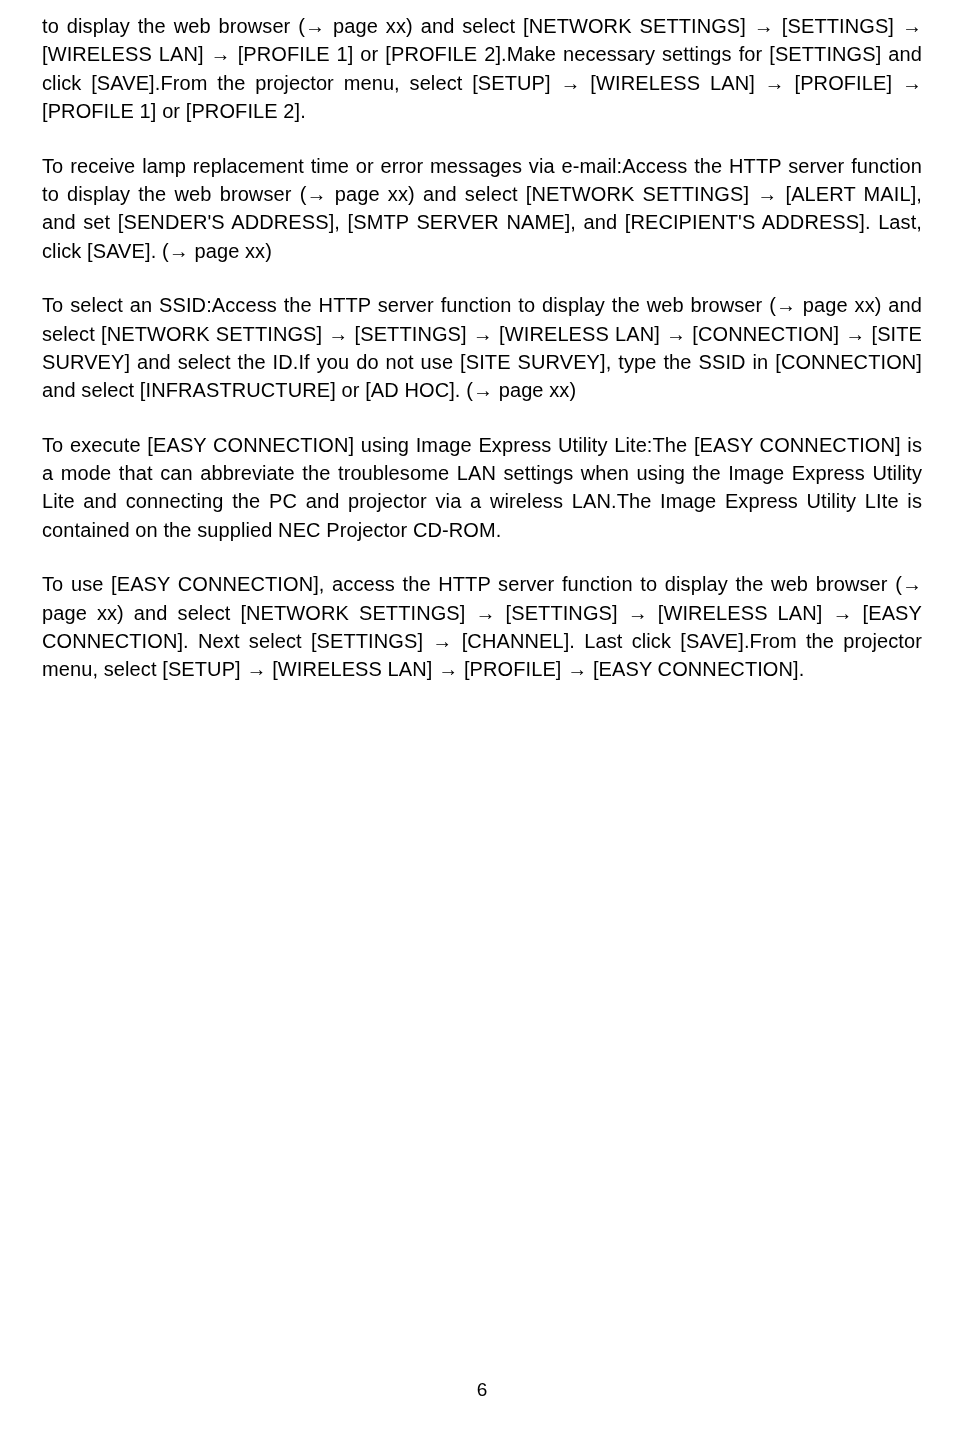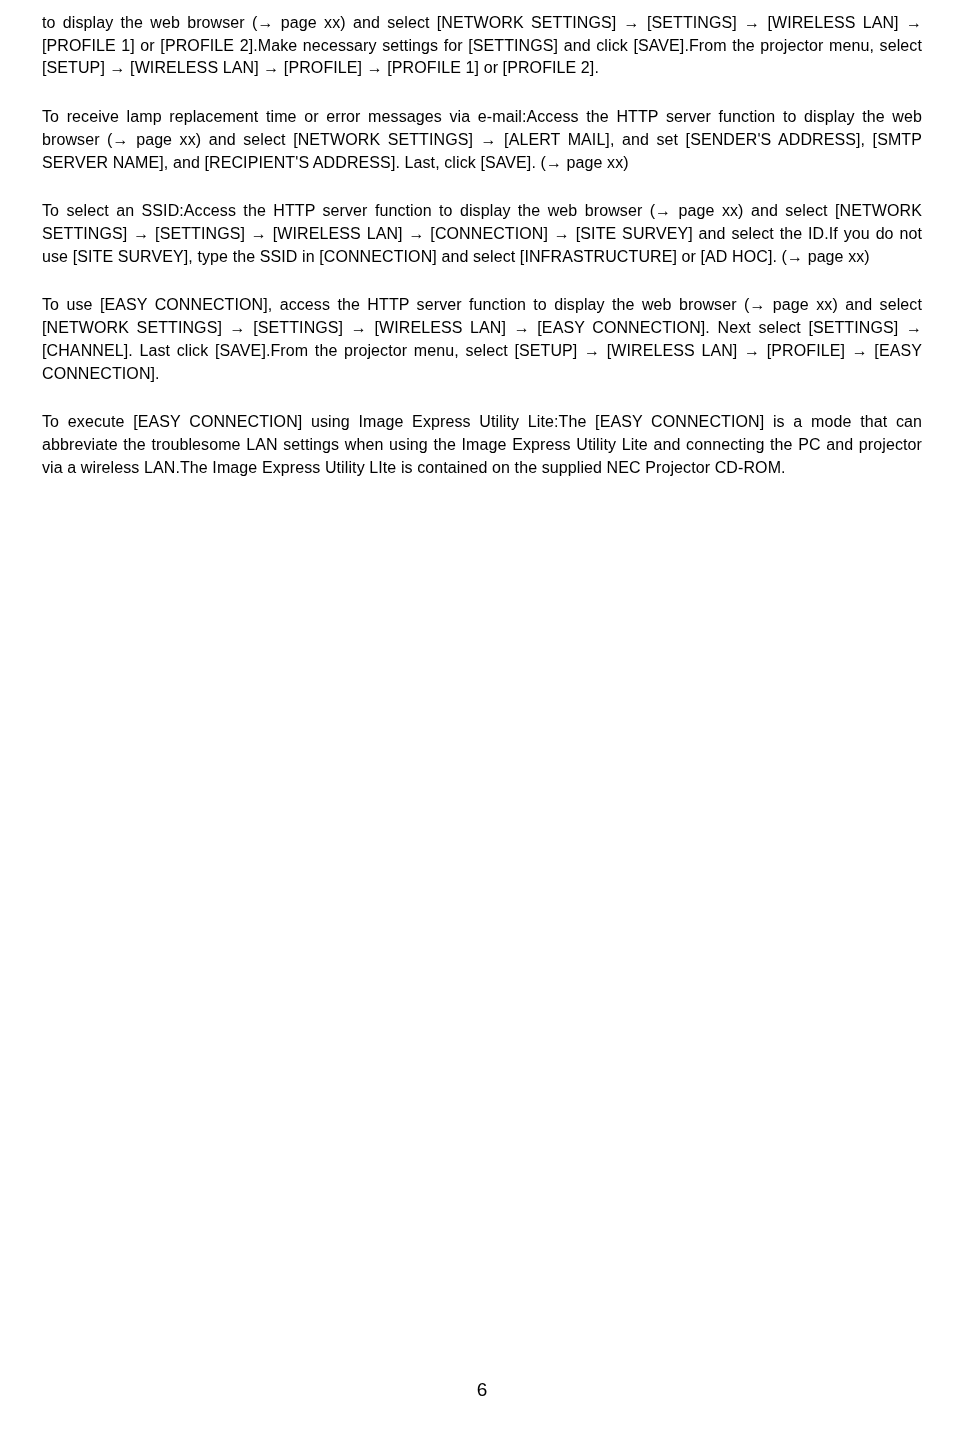--- a/index.html
+++ b/index.html
@@ -12,21 +12,21 @@
       background: #ffffff;
       width: 964px;
       height: 1435px;
       position: relative;
       color: #000000;
     }
     .page-content {
       padding: 12px 42px 0 42px;
     }
     .para {
-      font-size: 16px;
+      font-size: 20px;
       line-height: 1.42;
       text-align: justify;
       margin-bottom: 26px;
       letter-spacing: 0.1px;
     }
     .page-number {
       position: absolute;
       bottom: 34px;
       left: 0;
       right: 0;
@@ -34,17 +34,17 @@
       font-size: 19px;
     }
   </style>
 </head>
 <body>
 
 <div class="page-content">
   <p class="para">to display the web browser (→ page xx) and select [NETWORK SETTINGS] → [SETTINGS] → [WIRELESS LAN] → [PROFILE 1] or [PROFILE 2].Make necessary settings for [SETTINGS] and click [SAVE].From the projector menu, select [SETUP] → [WIRELESS LAN] → [PROFILE] → [PROFILE 1] or [PROFILE 2].</p>
   <p class="para">To receive lamp replacement time or error messages via e-mail:Access the HTTP server function to display the web browser (→ page xx) and select [NETWORK SETTINGS] → [ALERT MAIL], and set [SENDER'S ADDRESS], [SMTP SERVER NAME], and [RECIPIENT'S ADDRESS]. Last, click [SAVE]. (→ page xx)</p>
   <p class="para">To select an SSID:Access the HTTP server function to display the web browser (→ page xx) and select [NETWORK SETTINGS] → [SETTINGS] → [WIRELESS LAN] → [CONNECTION] → [SITE SURVEY] and select the ID.If you do not use [SITE SURVEY], type the SSID in [CONNECTION] and select [INFRASTRUCTURE] or [AD HOC]. (→ page xx)</p>
+  <p class="para">To execute [EASY CONNECTION] using Image Express Utility Lite:The [EASY CONNECTION] is a mode that can abbreviate the troublesome LAN settings when using the Image Express Utility Lite and connecting the PC and projector via a wireless LAN.The Image Express Utility LIte is contained on the supplied NEC Projector CD-ROM.</p>
   <p class="para">To use [EASY CONNECTION], access the HTTP server function to display the web browser (→ page xx) and select [NETWORK SETTINGS] → [SETTINGS] → [WIRELESS LAN] → [EASY CONNECTION]. Next select [SETTINGS] → [CHANNEL]. Last click [SAVE].From the projector menu, select [SETUP] → [WIRELESS LAN] → [PROFILE] → [EASY CONNECTION].</p>
-  <p class="para">To execute [EASY CONNECTION] using Image Express Utility Lite:The [EASY CONNECTION] is a mode that can abbreviate the troublesome LAN settings when using the Image Express Utility Lite and connecting the PC and projector via a wireless LAN.The Image Express Utility LIte is contained on the supplied NEC Projector CD-ROM.</p>
 </div>
 
 <div class="page-number">6</div>
 
 </body></html>

